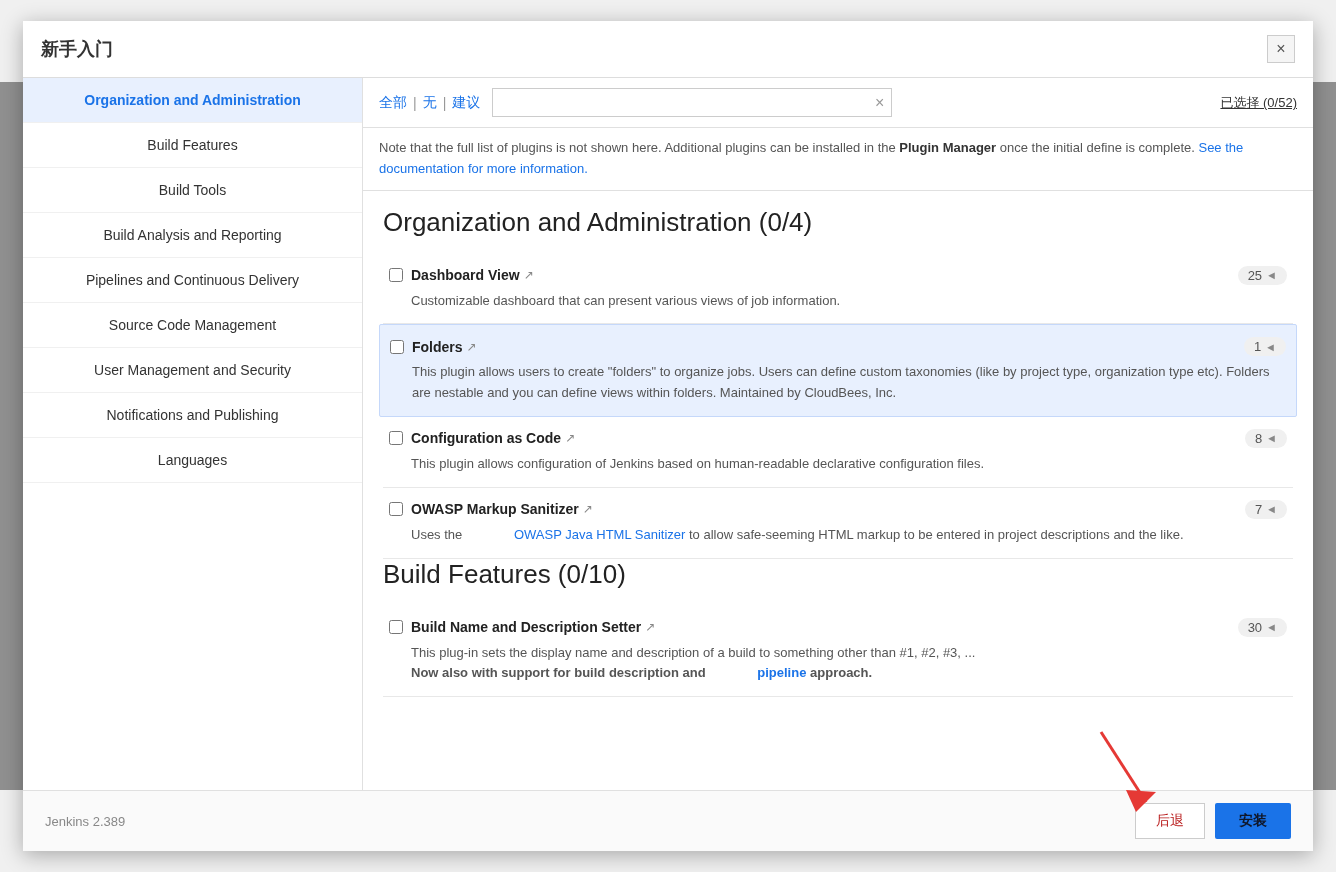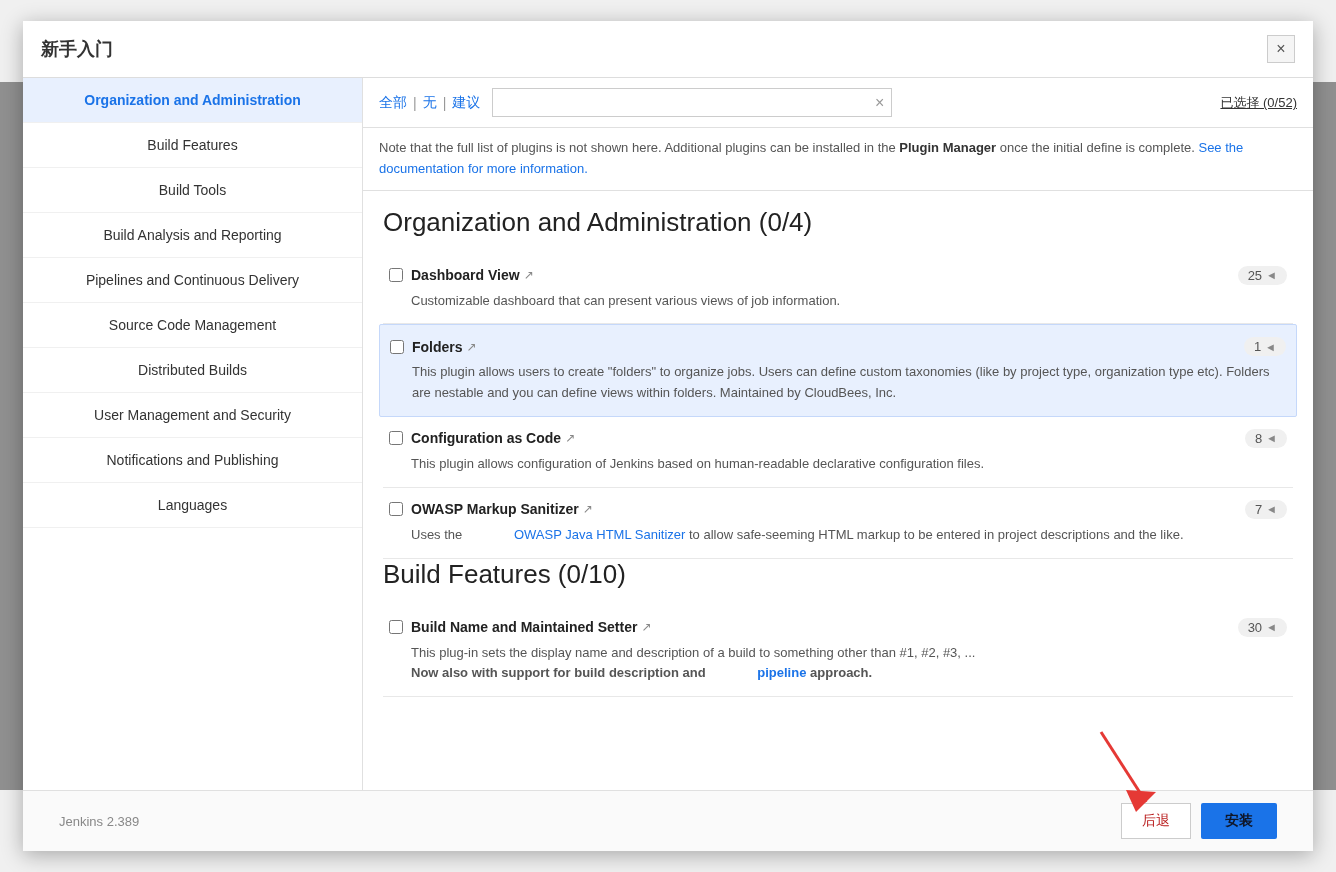--- a/index.html
+++ b/index.html
@@ -231,21 +231,21 @@
     .plugin-desc a {
       color: #1a73e8;
       text-decoration: none;
       margin-left: 48px;
     }
     .plugin-desc strong {
       font-weight: bold;
     }
     
     .modal-footer {
-      padding: 12px 36px;
+      padding: 12px 22px;
       border-top: 1px solid #e0e0e0;
       display: flex;
       align-items: center;
       justify-content: space-between;
       background: #fafafa;
       flex-shrink: 0;
     }
     .footer-version {
       font-size: 13px;
       color: #888;
@@ -310,23 +310,20 @@
           <span>Build Tools</span>
         </div>
         <div class="sidebar-item">
           <span>Build Analysis and Reporting</span>
         </div>
         <div class="sidebar-item">
           <span>Pipelines and Continuous Delivery</span>
         </div>
         <div class="sidebar-item">
           <span>Source Code Management</span>
-        </div>
-        <div class="sidebar-item">
-          <span>Distributed Builds</span>
         </div>
         <div class="sidebar-item">
           <span>User Management and Security</span>
         </div>
         <div class="sidebar-item">
           <span>Notifications and Publishing</span>
         </div>
         <div class="sidebar-item">
           <span>Languages</span>
         </div>
@@ -415,21 +412,21 @@
             <div class="plugin-desc">
               Uses the <a>OWASP Java HTML Sanitizer</a> to allow safe-seeming HTML markup to be entered in project descriptions and the like.
             </div>
           </div>
 
           <h2 class="section-title" style="">Build Features (0/10)</h2>
 
           <div class="plugin-item">
             <div class="plugin-header">
               <input type="checkbox" class="plugin-checkbox" style="">
-              <span class="plugin-name">Build Name and Maintained Setter</span>
+              <span class="plugin-name">Build Name and Description Setter</span>
               <span class="plugin-link-icon">↗</span>
               <div class="plugin-count">
                 <span>30</span>
                 <span class="arrow-icon">◄</span>
               </div>
             </div>
             <div class="plugin-desc">
               This plug-in sets the display name and description of a build to something other than #1, #2, #3, ...<br>
               <strong>Now also with support for build description and <a>pipeline</a> approach.</strong>
             </div>

